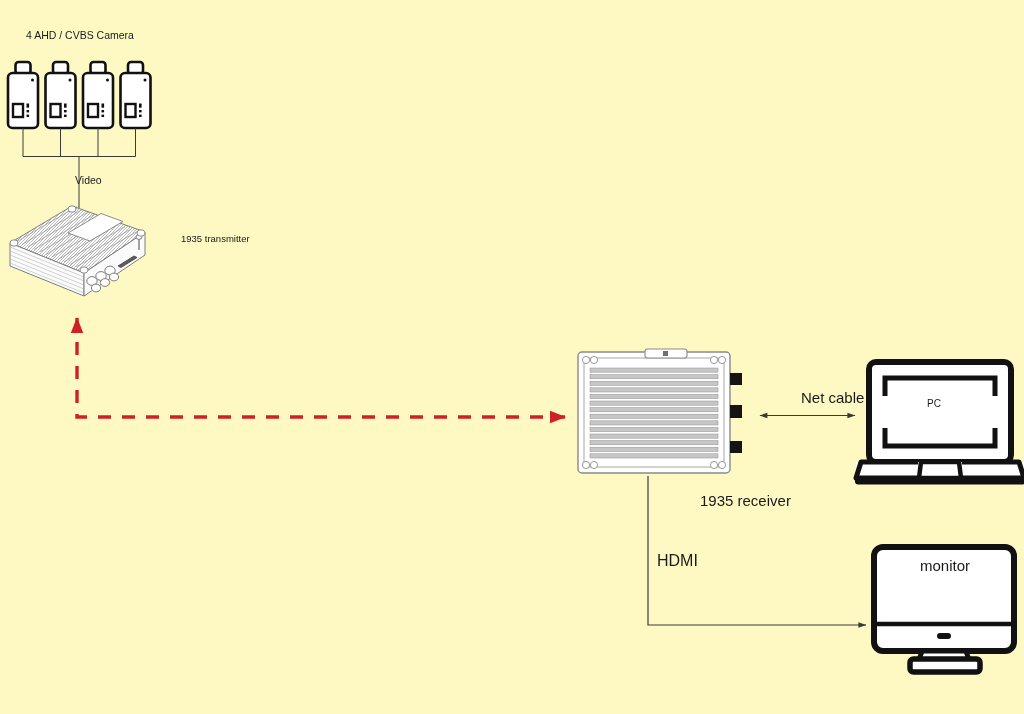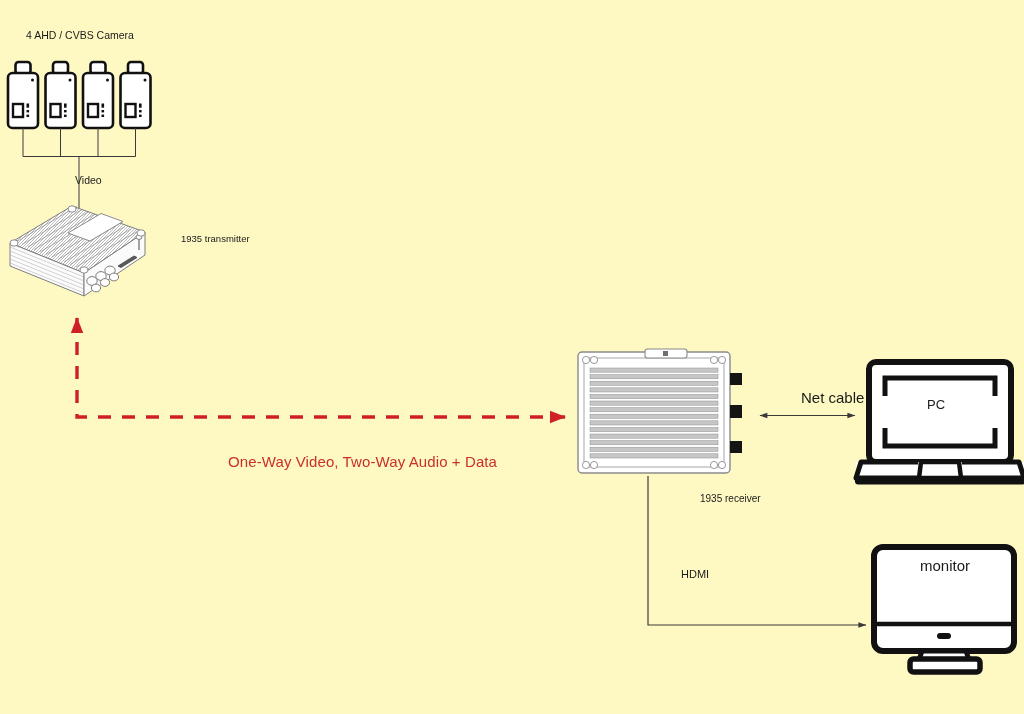--- a/index.html
+++ b/index.html
@@ -46,44 +46,43 @@
   }
   #label-transmitter {
     left: 181px;
     top: 234px;
     font-size: 9.5px;
     text-align: right;
   }
   #label-receiver {
     left: 700px;
     top: 493px;
-    font-size: 10px;
+    font-size: 15px;
   }
   #label-link {
     left: 228px;
     top: 454px;
     font-size: 15px;
     color: #c9302c;
     letter-spacing: 0.1px;
   }
   #label-netcable {
     left: 801px;
     top: 390px;
     font-size: 15px;
   }
   #label-hdmi {
-    left: 681px;
+    left: 657px;
     top: 552px;
-    font-size: 11px;
-    margin-top: 16px;
+    font-size: 16px;
   }
   #label-pc {
     left: 927px;
     top: 398px;
-    font-size: 13px;
+    font-size: 10px;
   }
   #label-monitor {
     left: 920px;
     top: 558px;
     font-size: 15px;
   }
 </style>
 </head>
 <body>
 
@@ -301,21 +300,20 @@
   </svg>
 
   <div class="lbl" id="label-cameras">4 AHD / CVBS Camera</div>
 
   <div class="lbl" id="label-video">Video</div>
 
   <div class="lbl" id="label-transmitter">1935 transmitter</div>
 
   <div class="lbl" id="label-receiver">1935 receiver</div>
 
-  <div class="lbl" id="label-link">One-Way Video, Two-Way Audio + Data</div>
 
   <div class="lbl" id="label-netcable">Net cable</div>
 
   <div class="lbl" id="label-hdmi">HDMI</div>
 
   <div class="lbl" id="label-pc">PC</div>
 
   <div class="lbl" id="label-monitor">monitor</div>
 
 </div>

